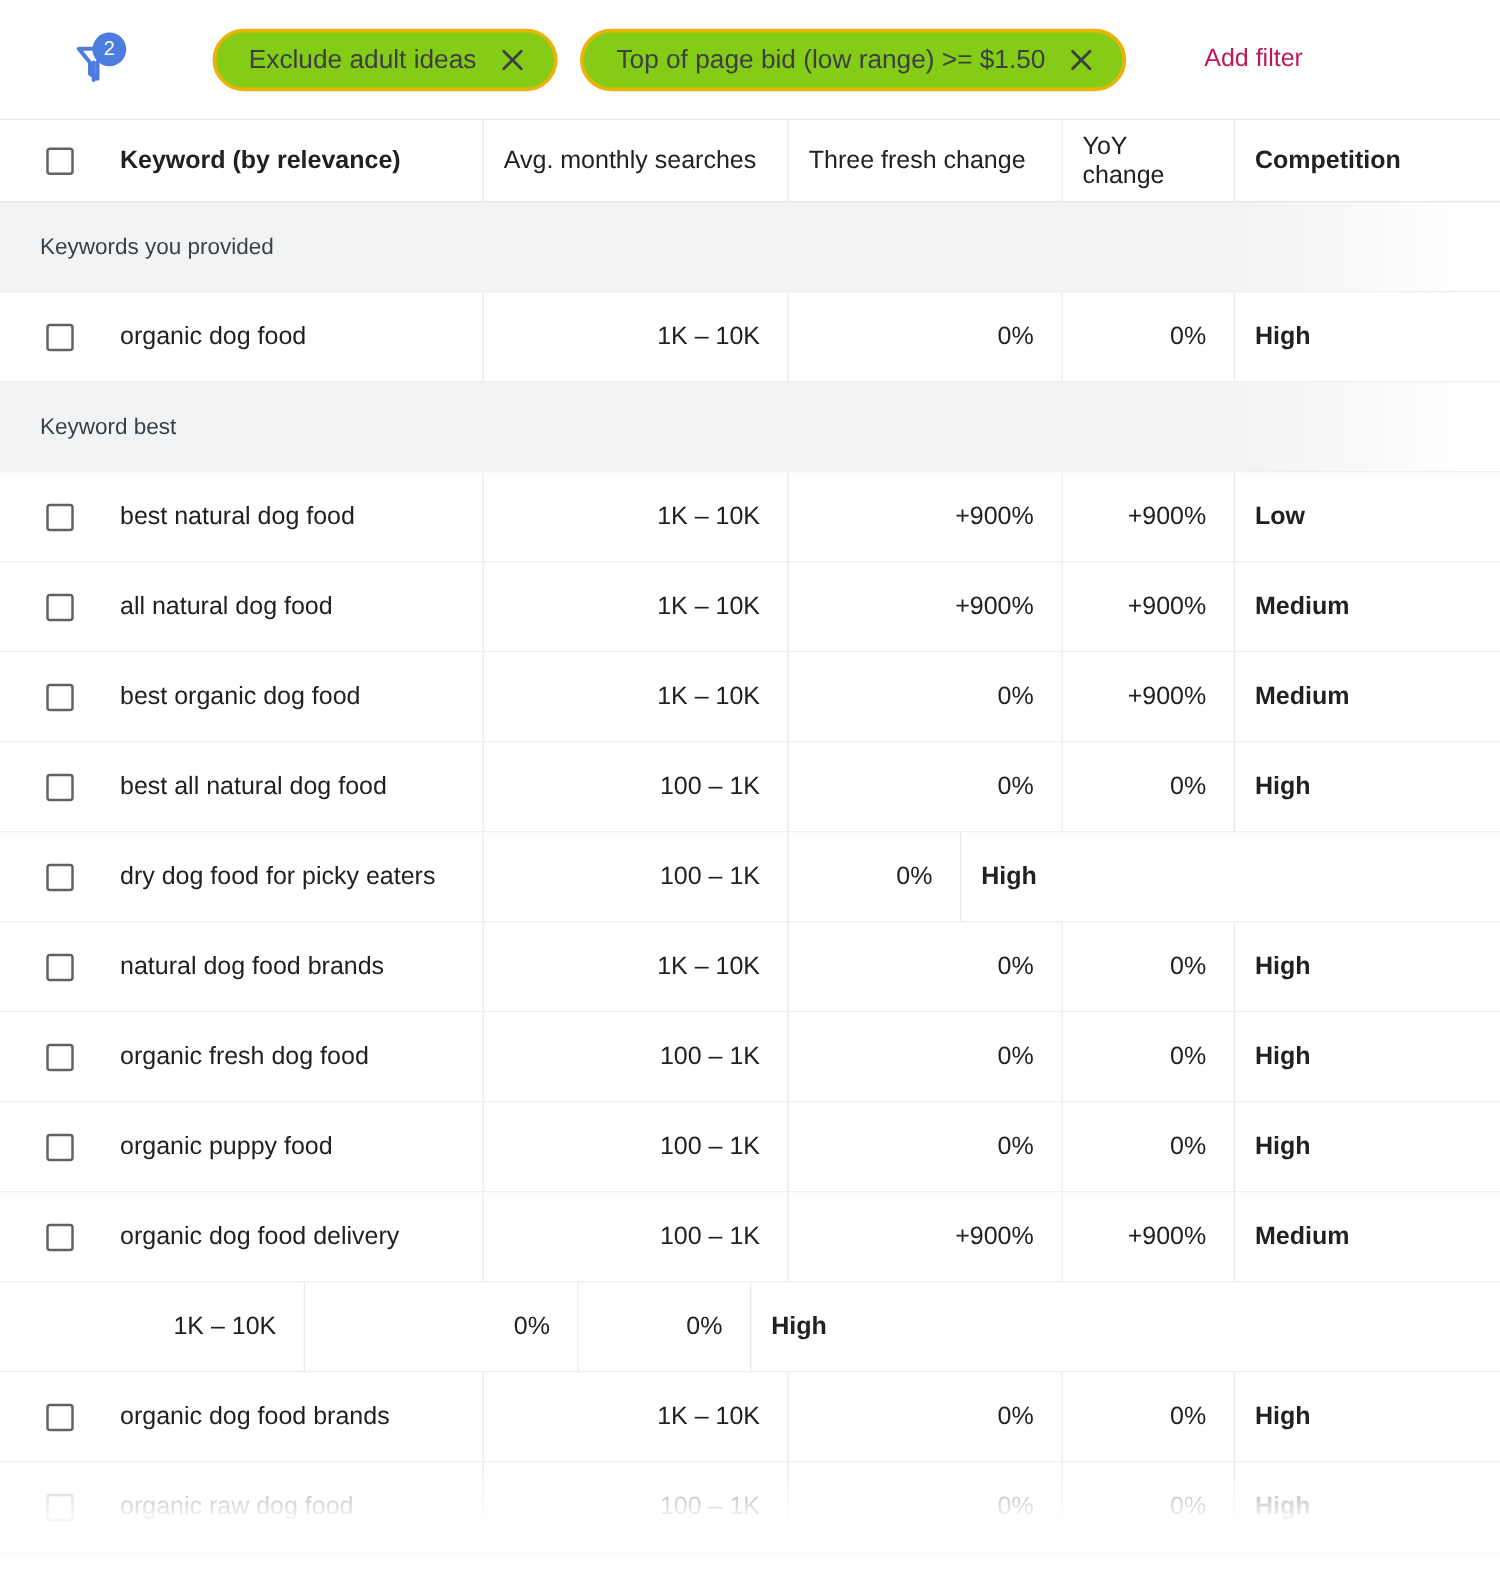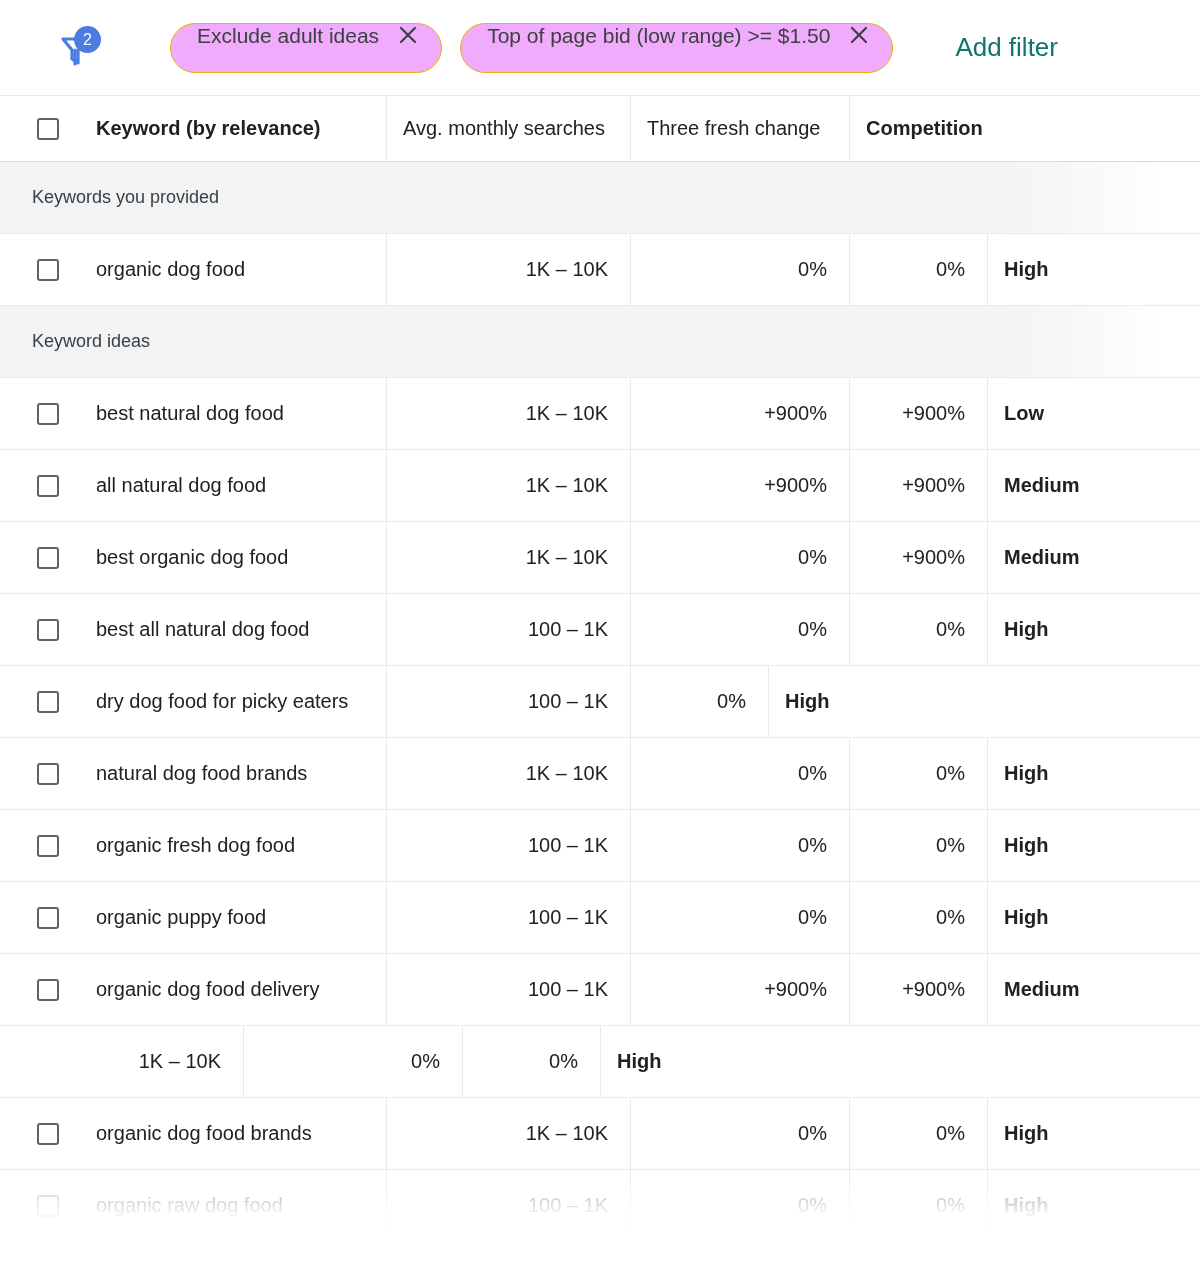--- a/index.html
+++ b/index.html
@@ -43,42 +43,42 @@
     background: #4c7ce0;
     color: #ffffff;
     font-size: 16px;
     line-height: 27px;
     text-align: center;
     font-family: "Liberation Sans", sans-serif;
   }
 
   .chip {
     display: inline-flex;
-    align-items: flex-start;
+    align-items: center;
     height: 50px;
-    border: 1px solid #eab308;
+    border: 3px solid #eab308;
     border-radius: 25px;
     padding: 0 22px 0 26px;
     font-size: 21px;
     color: #3c4043;
-    background: #f0abfc;
+    background: #84cc16;
     white-space: nowrap;
     margin-right: 18px;
   }
   .chip .chip-x {
     margin-left: 18px;
     display: inline-flex;
     align-items: center;
     justify-content: center;
     width: 22px;
     height: 22px;
   }
   .add-filter {
-    font-size: 26px;
-    color: #0f766e;
+    font-size: 20px;
+    color: #be185d;
     padding: 0 12px;
     margin-left: 32px;
     white-space: nowrap;
   }
 
   
   .table {
     width: 1200px;
     position: relative;
   }
@@ -207,41 +207,44 @@
         <span class="checkbox"></span>
       </span>
       <span class="hdr-label">Keyword (by relevance)</span>
     </div>
     <div class="cell c-searches">
       <span>Avg. monthly searches</span>
     </div>
     <div class="cell c-three">
       <span>Three fresh change</span>
     </div>
+    <div class="cell c-yoy">
+      <span>YoY change</span>
+    </div>
     <div class="cell c-comp">
       <span>Competition</span>
     </div>
   </div>
 
   <div class="group-row">Keywords you provided</div>
 
   <div class="row data-row">
     <div class="cell c-key">
       <span class="cb-wrap">
         <span class="checkbox"></span>
       </span>
       <span class="kw-text">organic dog food</span>
     </div>
     <div class="cell c-searches">1K – 10K</div>
     <div class="cell c-three">0%</div>
     <div class="cell c-yoy">0%</div>
     <div class="cell c-comp">High</div>
   </div>
 
-  <div class="group-row">Keyword ideas</div>
+  <div class="group-row">Keyword best</div>
 
   <div id="ideas-rows">
       <div class="row data-row">
         <div class="cell c-key">
           <span class="cb-wrap">
             <span class="checkbox"></span>
           </span>
           <span class="kw-text">best natural dog food</span>
         </div>
         <div class="cell c-searches">1K – 10K</div>

